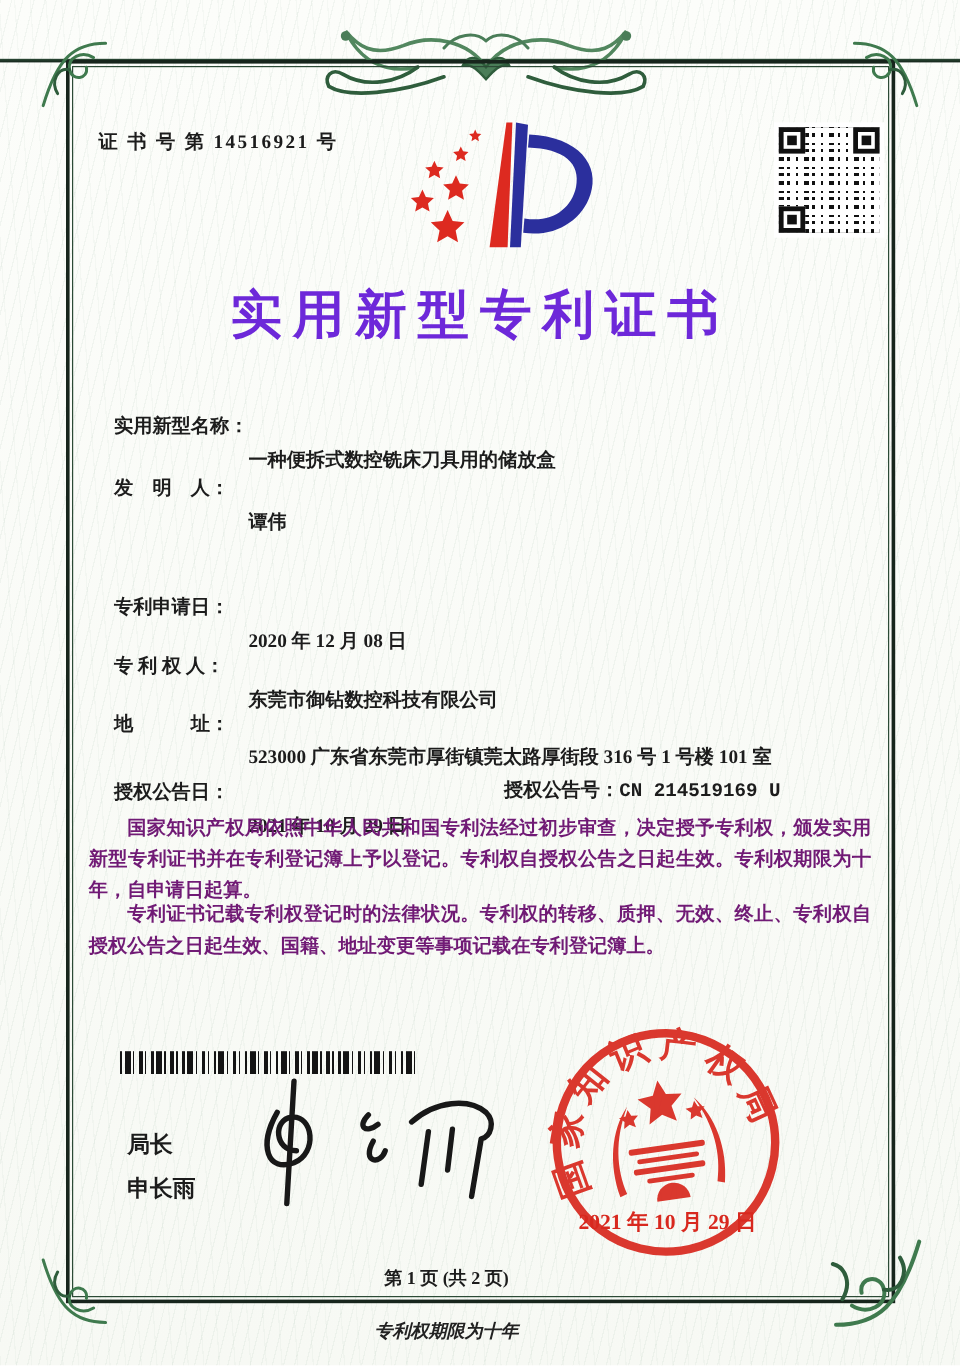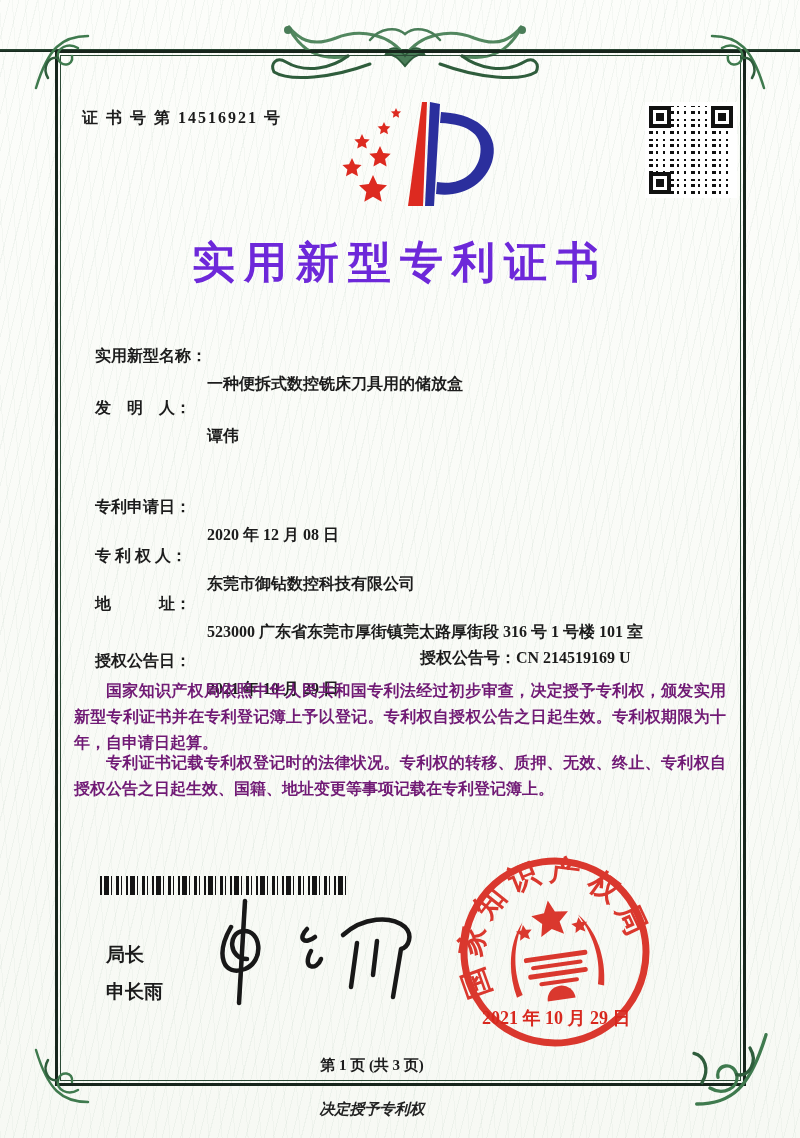--- a/index.html
+++ b/index.html
@@ -43,21 +43,21 @@
   .finder::after{ content:""; position:absolute; inset:3px; background:#111; }
   .finder.tl{ left:4px; top:4px; } .finder.tr{ right:4px; top:4px; } .finder.bl{ left:4px; bottom:4px; }
 
   .title{ position:absolute; left:0; top:234px; width:800px; text-align:center;
     font-size:43px; font-weight:bold; letter-spacing:9px; color:#6d28d9; }
 
   .row{ position:absolute; left:95px; width:640px; font-size:16px; font-weight:bold;
     line-height:25px; }
   .row .lbl{ display:inline-block; min-width:112px; white-space:pre; vertical-align:top; }
   .row .val{ display:inline-block; vertical-align:top; max-width:505px;margin-top:28px; }
-  .grant-no-pair{ position:absolute; left:420px; top:648px; font-size:16px; font-weight:bold; }
+  .grant-no-pair{ position:absolute; left:420px; top:648px; font-size:16px; font-weight:bold;font-family:Liberation Mono, monospace; }
 
   .para{ position:absolute; left:74px; width:652px; font-size:16px; font-weight:600;
     line-height:26px; text-indent:2em; text-align:justify; color:#701a75; }
 
   .barcode{ position:absolute; left:100px; top:876px; width:247px; height:19px;
     background:repeating-linear-gradient(90deg,
       #141414 0 2px, transparent 2px 4px,
       #141414 4px 9px, transparent 9px 11px,
       #141414 11px 12px, transparent 12px 16px,
       #141414 16px 19px, transparent 19px 21px,
@@ -214,16 +214,16 @@
       <rect x="74" y="111" width="52" height="4" rx="2"></rect>
       <rect x="70" y="119" width="60" height="5" rx="2"></rect>
       <rect x="80" y="128" width="40" height="4" rx="2"></rect>
       <path d="M100 134 a14 14 0 0 1 14 14 h-28 a14 14 0 0 1 14 -14 Z"></path>
       <path d="M56 140 C50 112 56 84 72 66 C58 92 56 116 62 138 Z"></path>
       <path d="M144 140 C150 112 144 84 128 66 C142 92 144 116 138 138 Z"></path>
     </g>
   </svg>
   <div class="seal-date">2021 年 10 月 29 日</div>
 
-  <div class="footer-page">第 1 页 (共 3 页)</div>
-  <div class="back-note">决定授予专利权</div>
+  <div class="footer-page">第 1 页 (共 2 页)</div>
+  <div class="back-note">专利权期限为十年</div>
 
 </div>
 
 </body></html>

